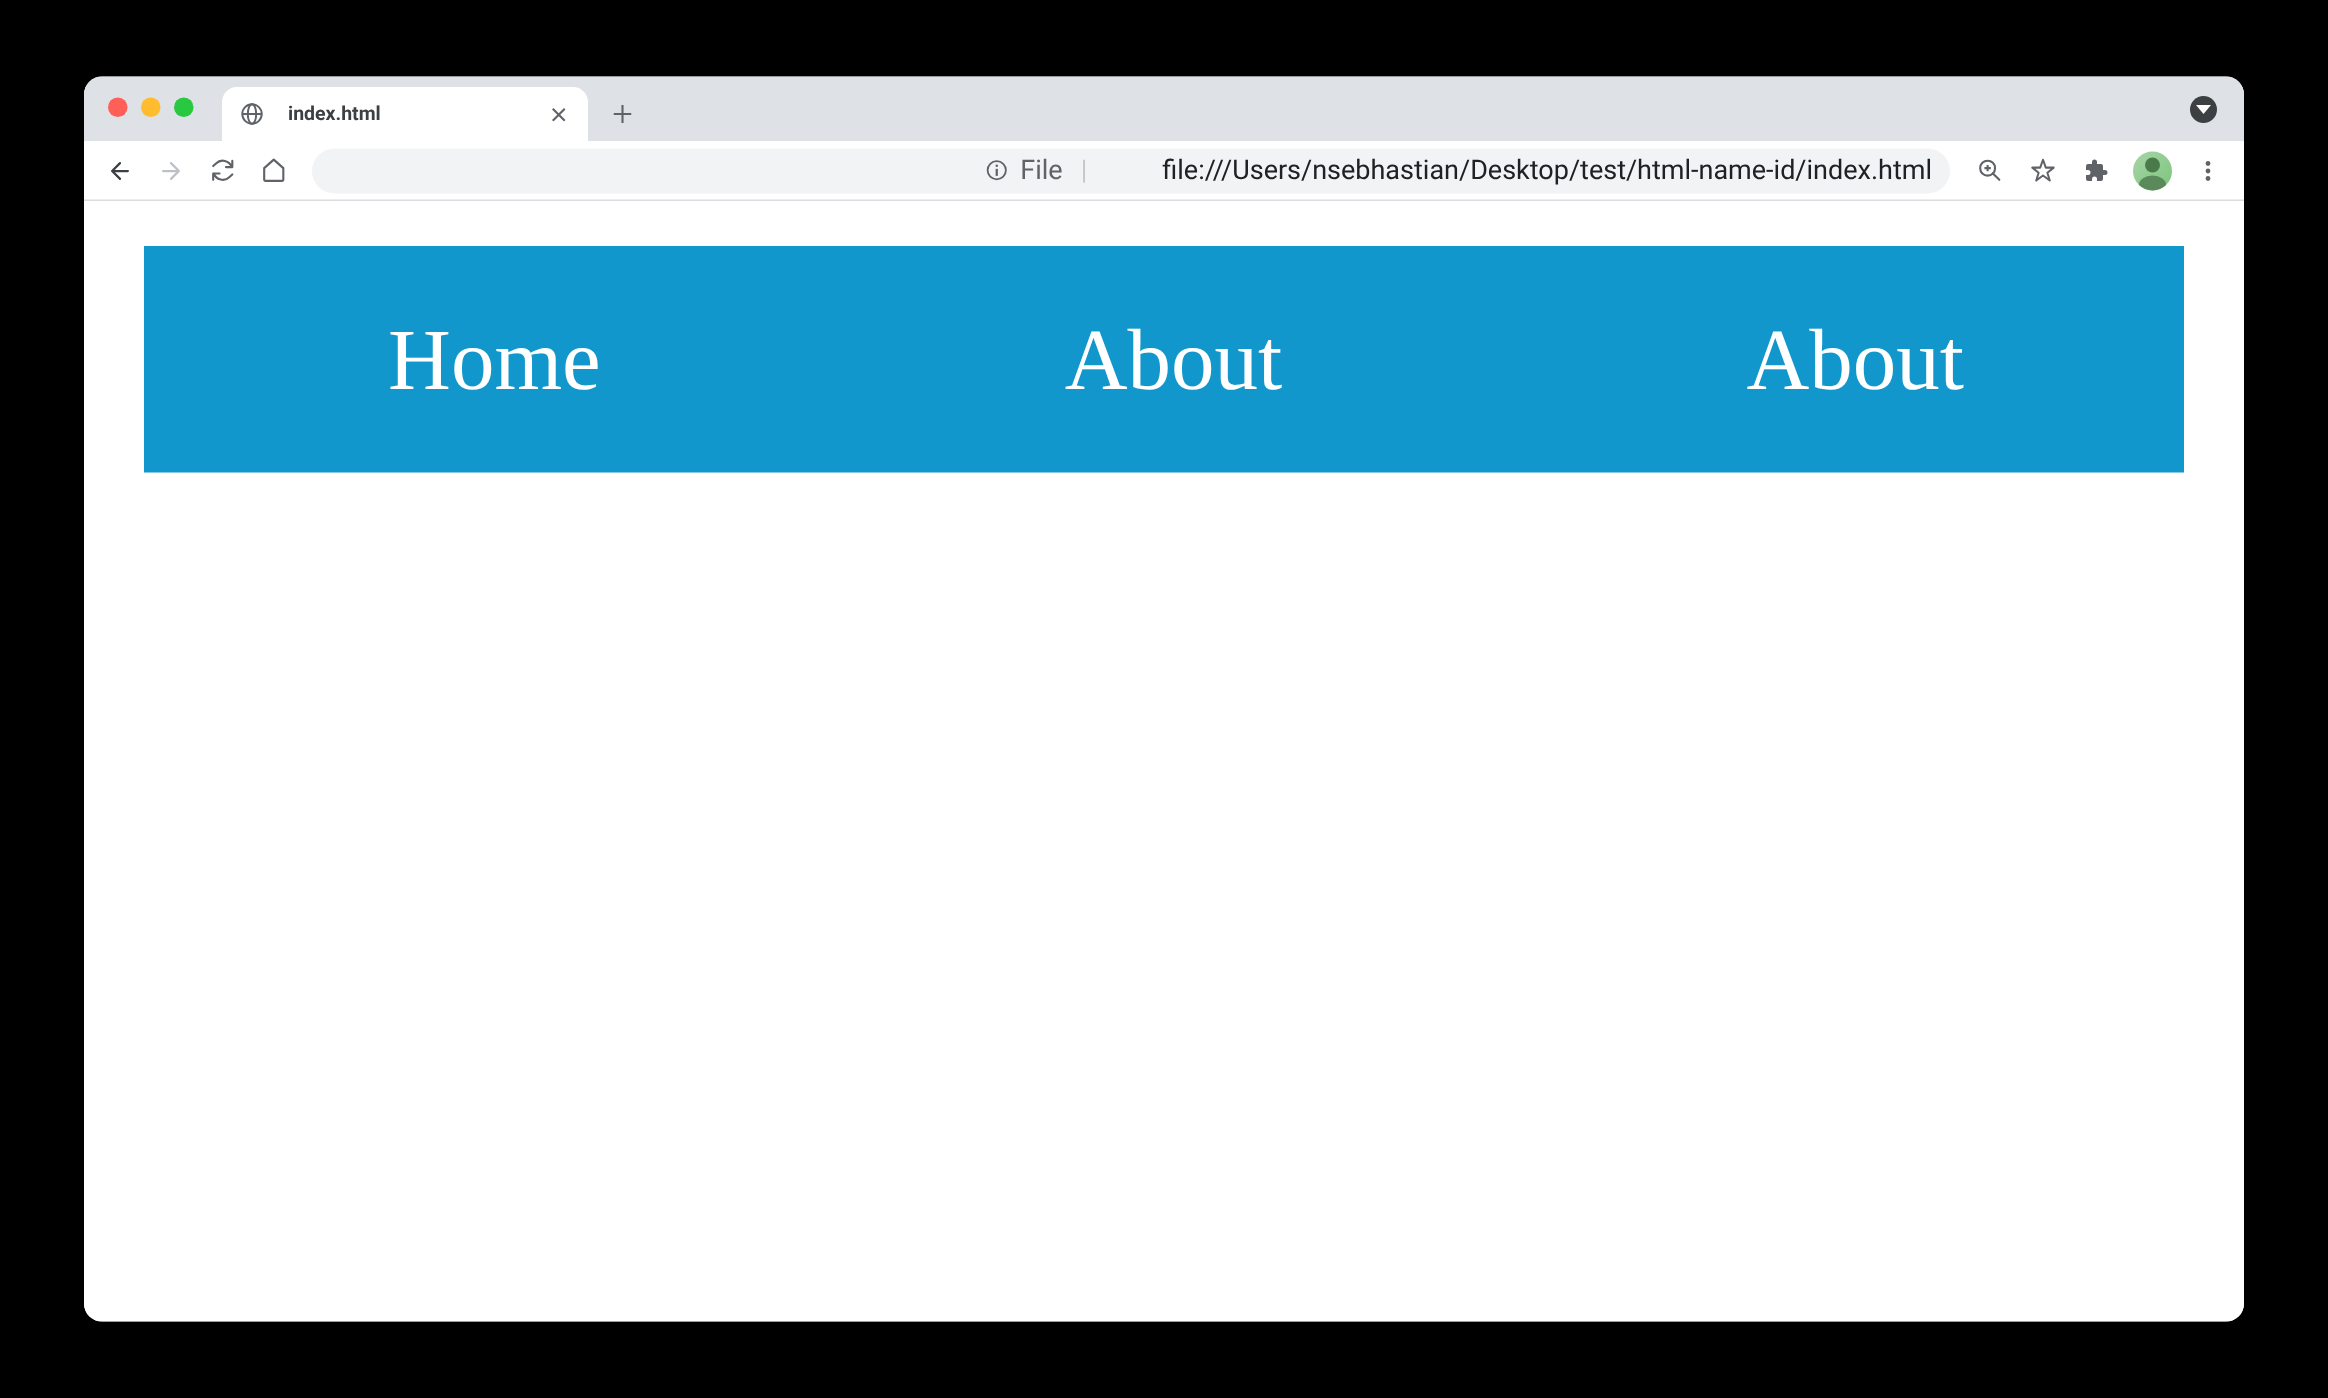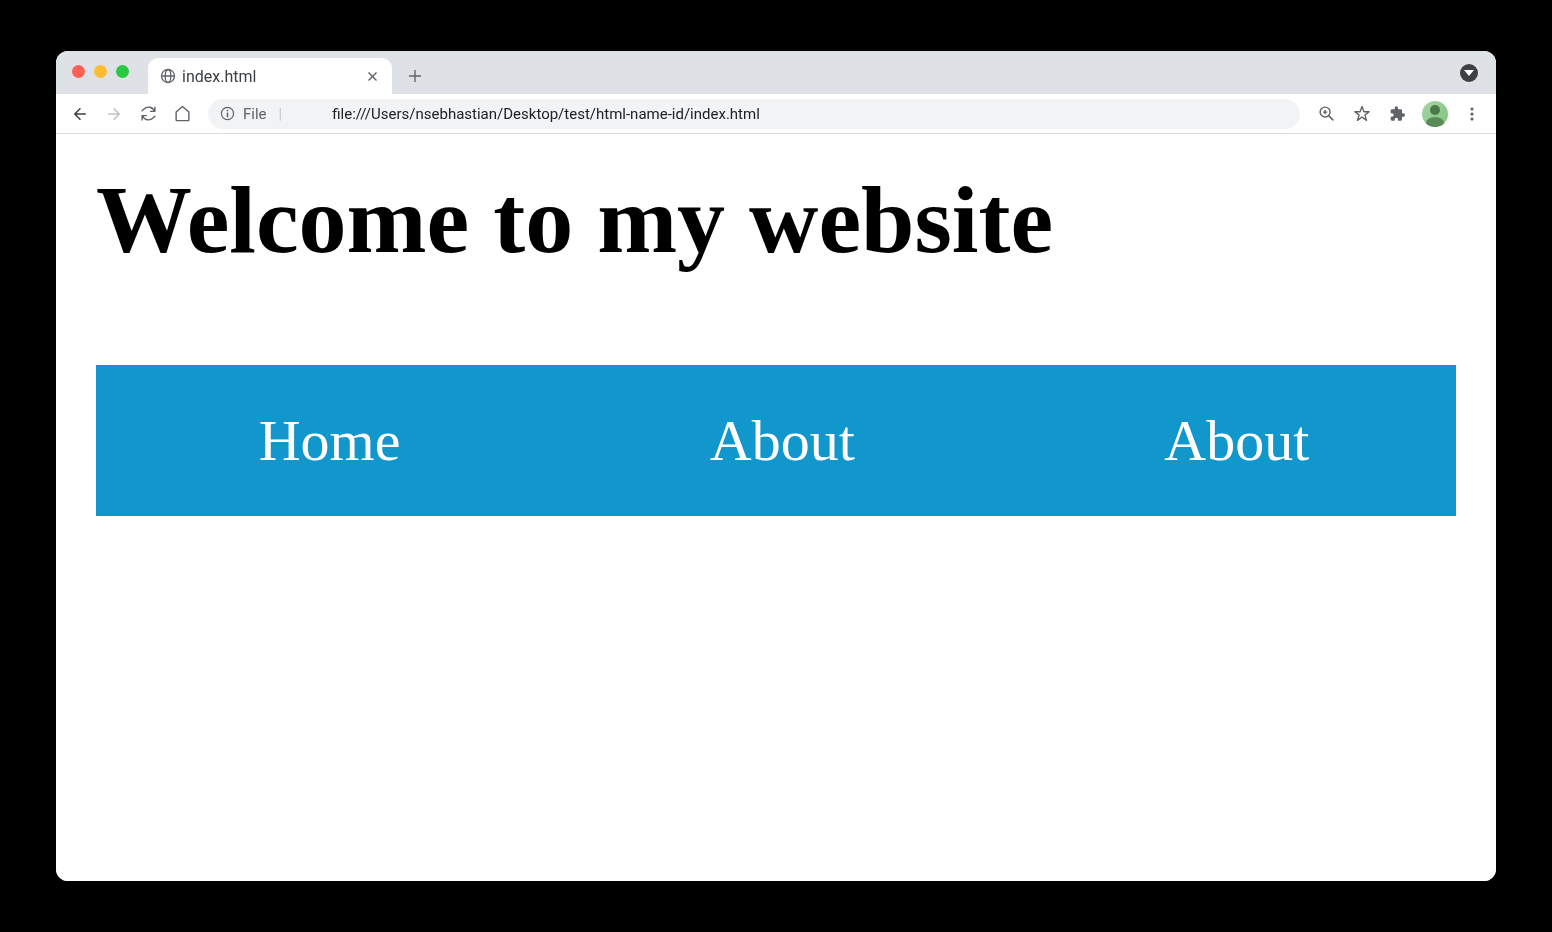--- a/index.html
+++ b/index.html
@@ -57,24 +57,25 @@
       height: 100%;
     }
     .tab {
       background: #fff;
       height: 36px;
       width: 244px;
       border-radius: 10px 10px 0 0;
       display: flex;
       align-items: center;
       padding: 0 12px;
-      gap: 6px;
-      font-size: 16px;
+      gap: 16px;
+      font-size: 13px;
       color: #3c4043;
       position: relative;
+      font-weight: bold;
     }
     .tab-favicon {
       width: 16px;
       height: 16px;
       display: flex;
       align-items: center;
       justify-content: center;
     }
     .tab-title {
       flex: 1;
@@ -148,22 +149,23 @@
     .address-bar {
       flex: 1;
       height: 30px;
       background: #f1f3f4;
       border-radius: 15px;
       margin: 0 8px;
       display: flex;
       align-items: center;
       padding: 0 12px;
       gap: 8px;
-      font-size: 15px;
+      font-size: 18px;
       color: #3c4043;
+      justify-content: flex-end;
     }
     .url-info-icon {
       color: #5f6368;
       display: flex;
       align-items: center;
     }
     .url-scheme {
       color: #5f6368;
     }
     .url-separator {
@@ -340,20 +342,19 @@
         <svg width="16" height="16" viewBox="0 0 16 16">
           <circle cx="8" cy="3" r="1.6" fill="#5f6368"></circle>
           <circle cx="8" cy="8" r="1.6" fill="#5f6368"></circle>
           <circle cx="8" cy="13" r="1.6" fill="#5f6368"></circle>
         </svg>
       </div>
     </div>
   </div>
 
   <div class="content">
-    <h1 class="page-heading">Welcome to my website</h1>
     <nav class="nav-bar">
       <a class="nav-link">Home</a>
       <a class="nav-link">About</a>
       <a class="nav-link">About</a>
     </nav>
   </div>
 </div>
 
 </body></html>

